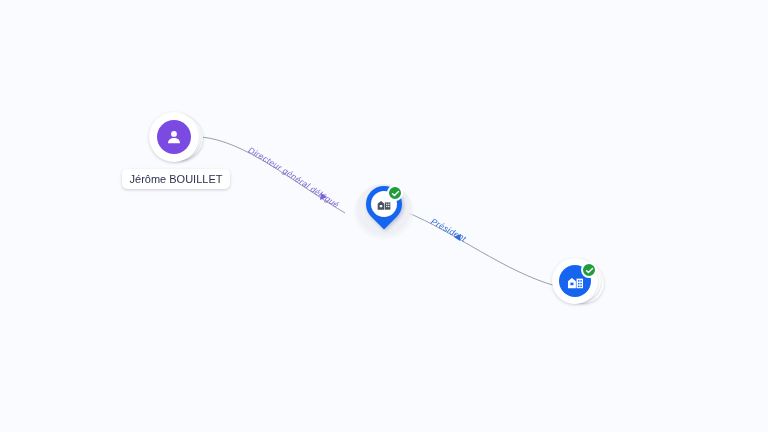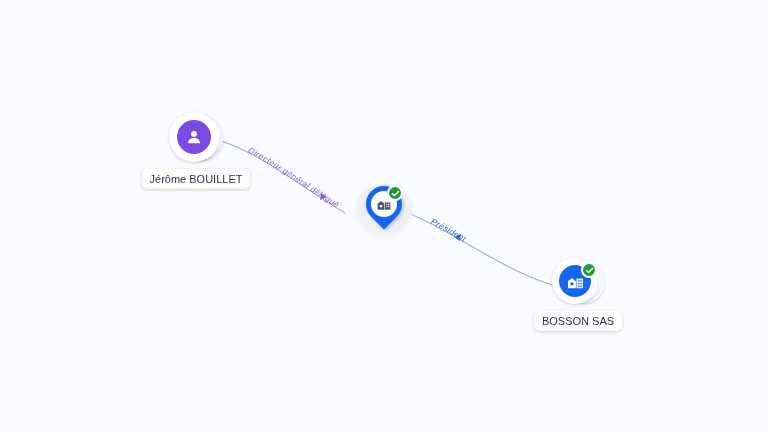--- a/index.html
+++ b/index.html
@@ -30,21 +30,21 @@
   
   .node {
     position: absolute;
     display: flex;
     flex-direction: column;
     align-items: center;
   }
 
   
   #node-person {
-    left: 160px;
+    left: 140px;
     top: 112px;
     width: 72px;
   }
   .person-stack {
     position: relative;
     width: 54px;
     height: 54px;
   }
   .person-card {
     position: absolute;
@@ -282,16 +282,15 @@
           <rect x="18.1" y="17.2" width="1.9" height="1.9" fill="#1565f0"></rect>
           <rect x="5.6" y="13.4" width="3.8" height="3.3" fill="#1565f0"></rect>
         </svg>
       </div>
       <div class="badge-check" id="badge-company">
         <svg width="9" height="9" viewBox="0 0 12 12">
           <path d="M2 6.2 L4.6 8.8 L10 3.2" stroke="#ffffff" stroke-width="1.9" fill="none" stroke-linecap="round" stroke-linejoin="round"></path>
         </svg>
       </div>
     </div>
-    <div class="node-label">BOSSON SAS</div>
   </div>
 
 </div>
 
 </body></html>

